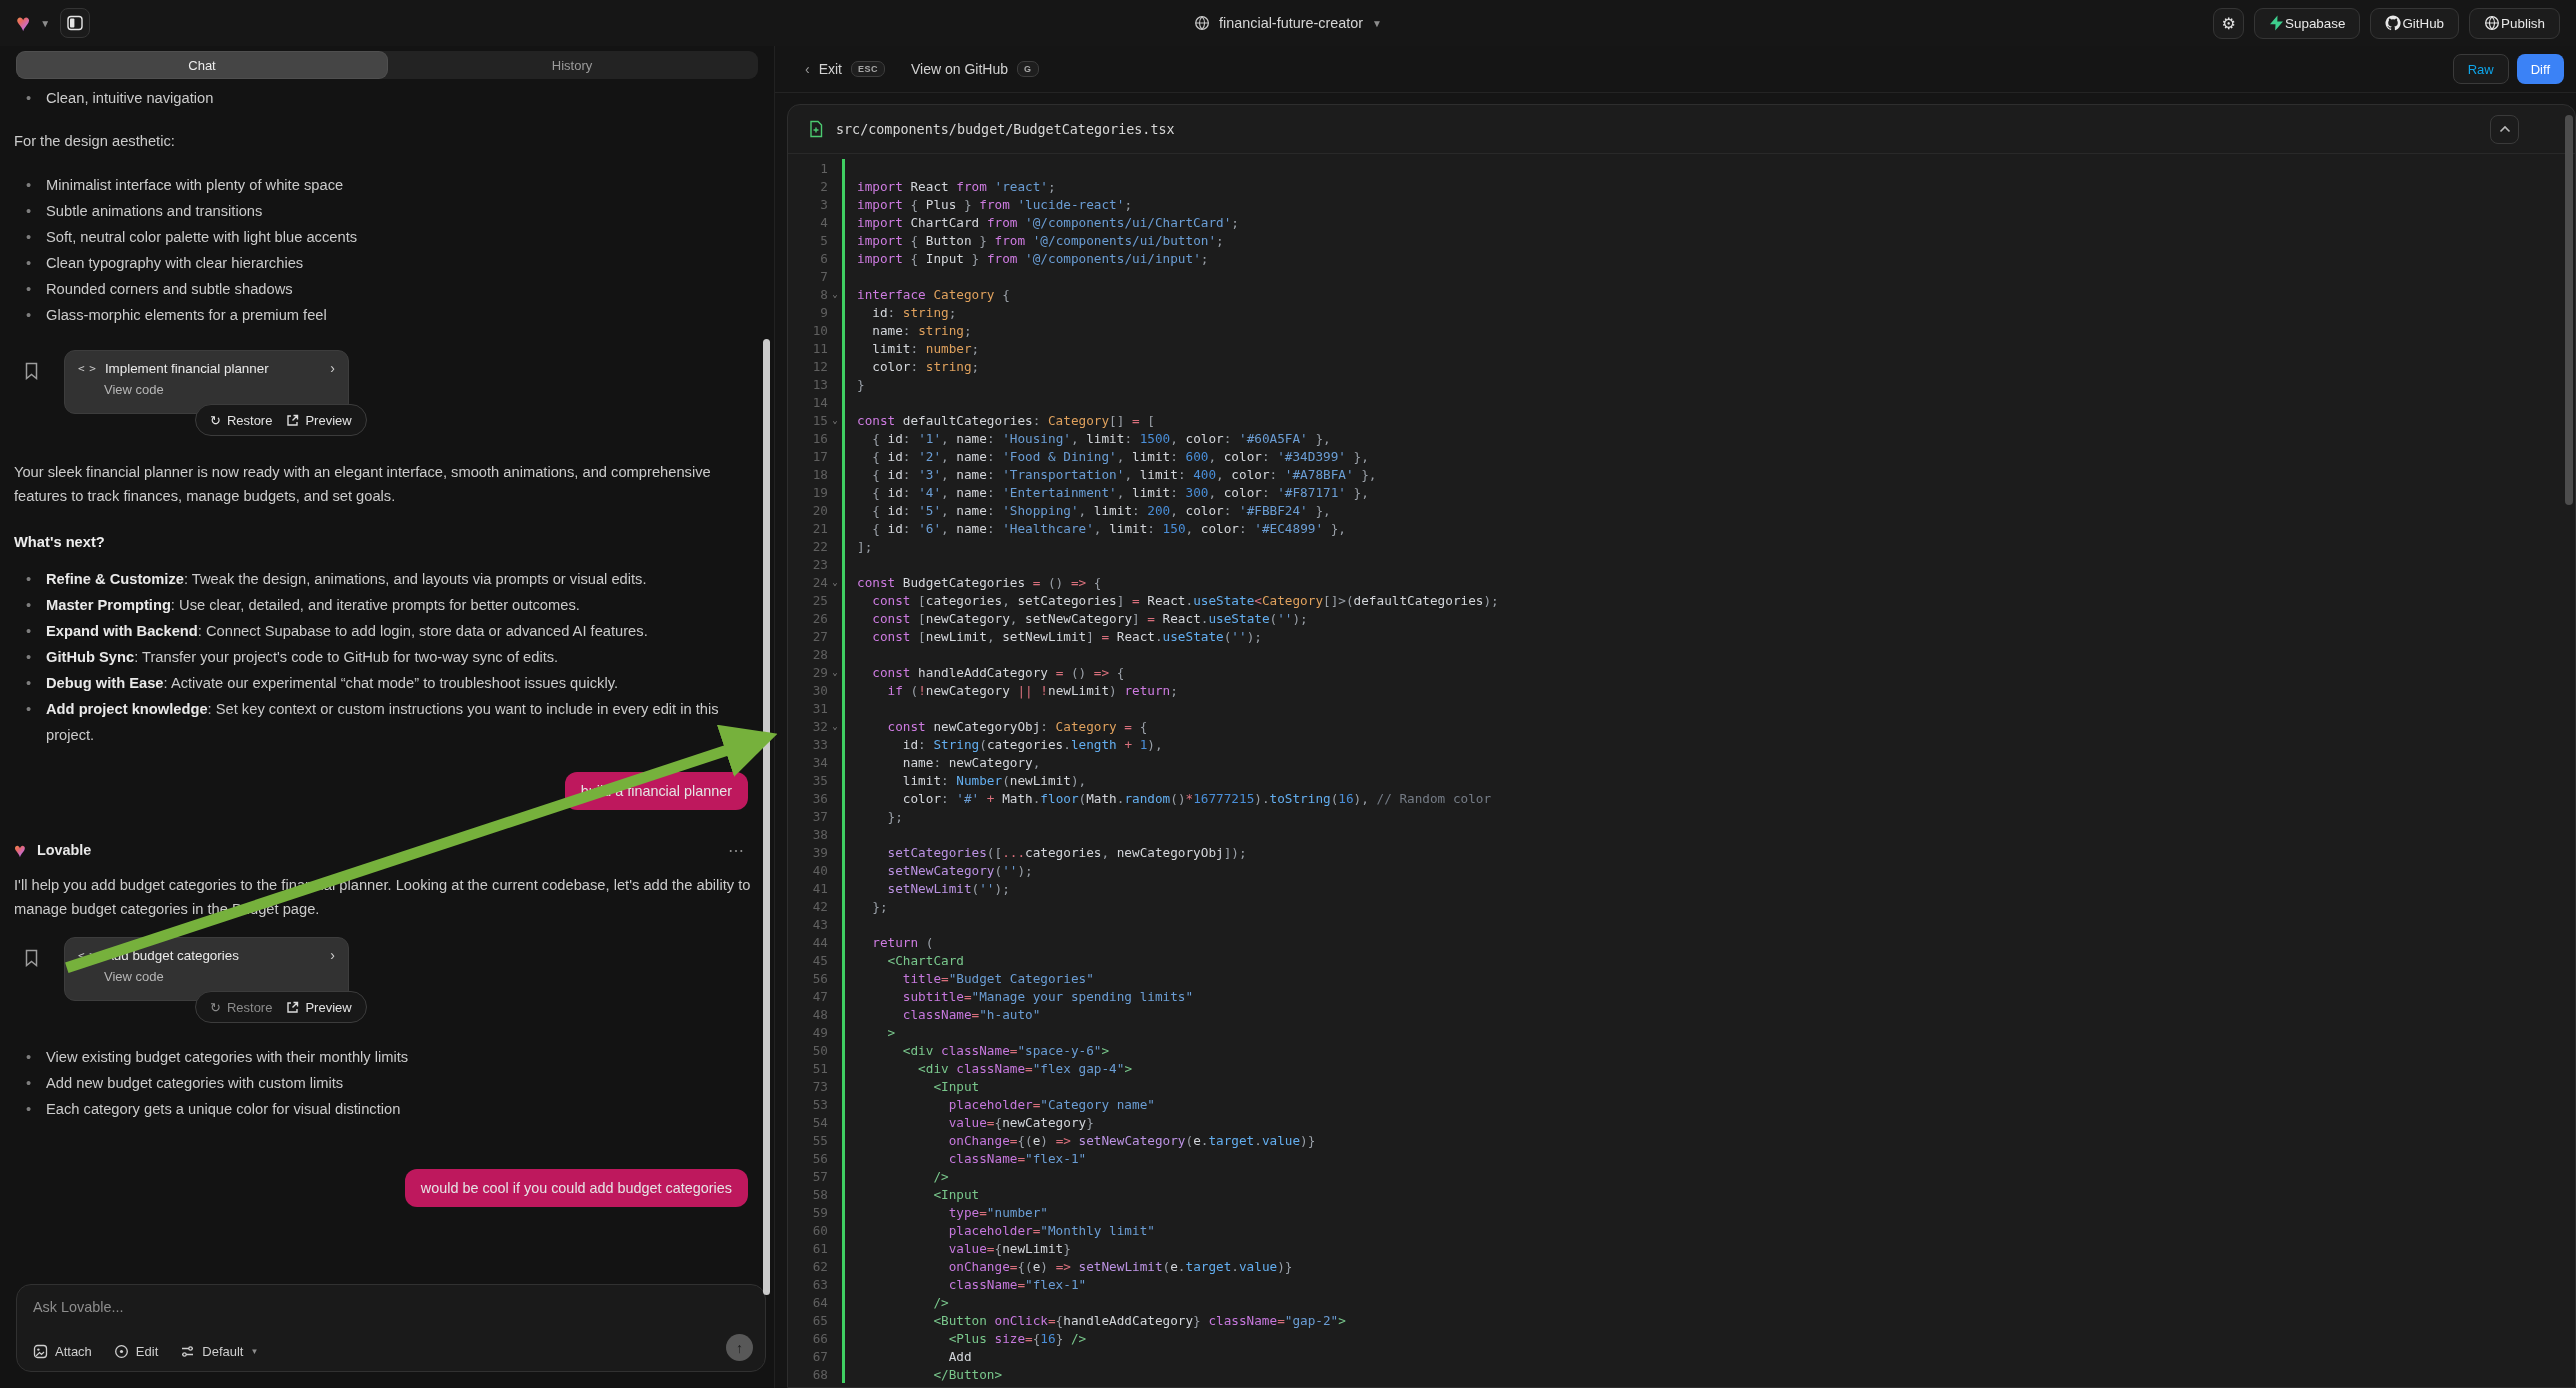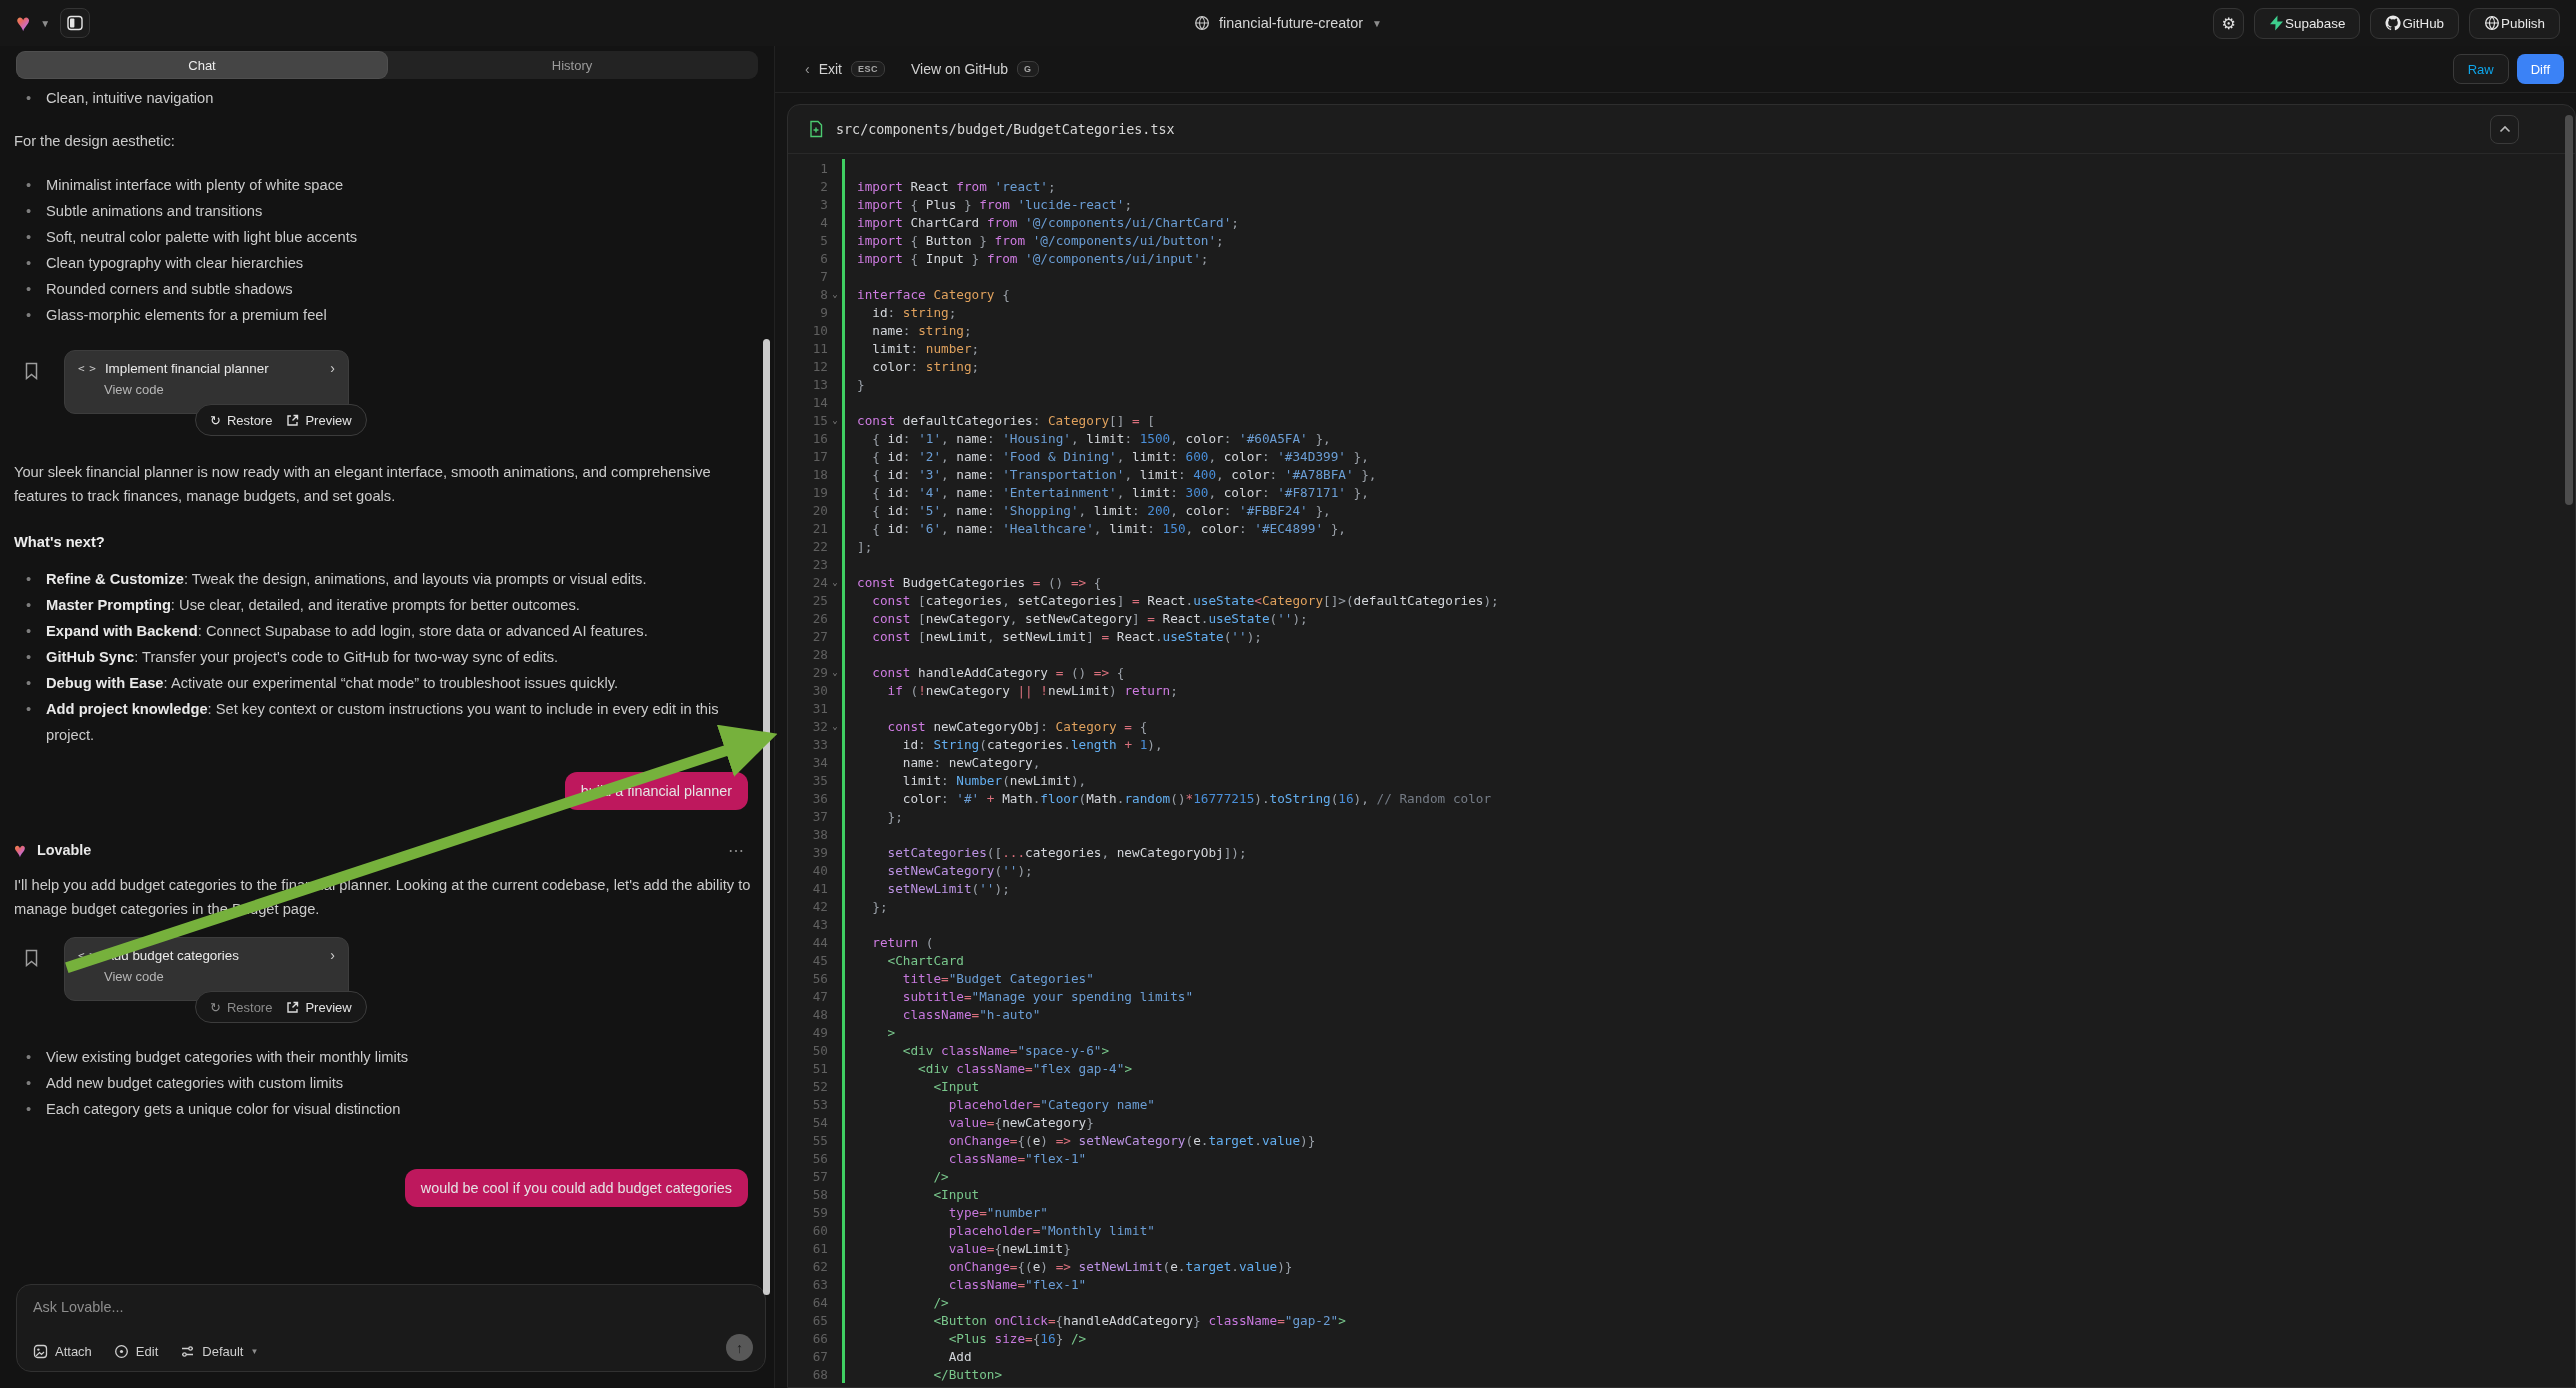--- a/index.html
+++ b/index.html
@@ -630,21 +630,21 @@
           <span class="gbar"></span>
           <span class="ct"><span class="tk-t">      &lt;div</span><span class="tk-a"> className</span><span class="tk-o">=</span><span class="tk-s">"space-y-6"</span><span class="tk-t">&gt;</span></span>
         </div>
         <div class="cl">
           <span class="ln">51</span>
           <span class="fold"></span>
           <span class="gbar"></span>
           <span class="ct"><span class="tk-t">        &lt;div</span><span class="tk-a"> className</span><span class="tk-o">=</span><span class="tk-s">"flex gap-4"</span><span class="tk-t">&gt;</span></span>
         </div>
         <div class="cl">
-          <span class="ln">52</span>
+          <span class="ln">73</span>
           <span class="fold"></span>
           <span class="gbar"></span>
           <span class="ct"><span class="tk-t">          &lt;Input</span></span>
         </div>
         <div class="cl">
           <span class="ln">53</span>
           <span class="fold"></span>
           <span class="gbar"></span>
           <span class="ct"><span class="tk-a">            placeholder</span><span class="tk-o">=</span><span class="tk-s">"Category name"</span></span>
         </div>

